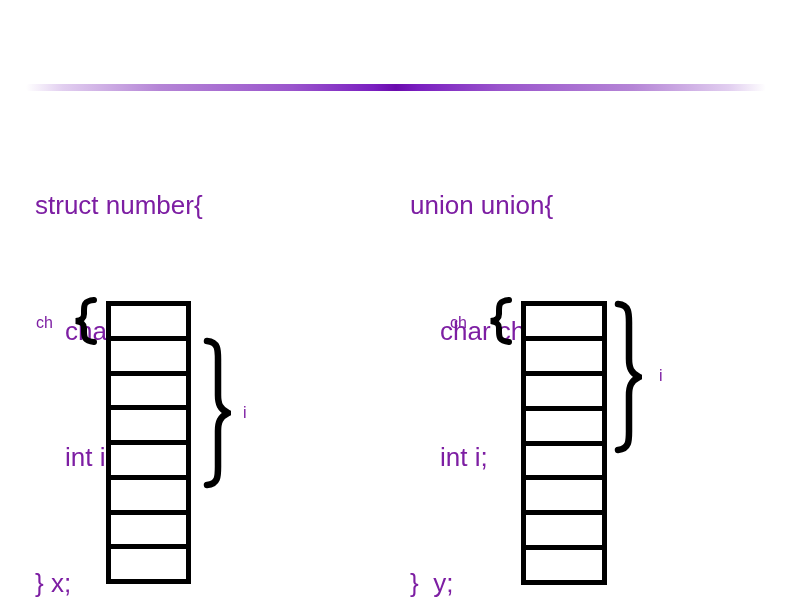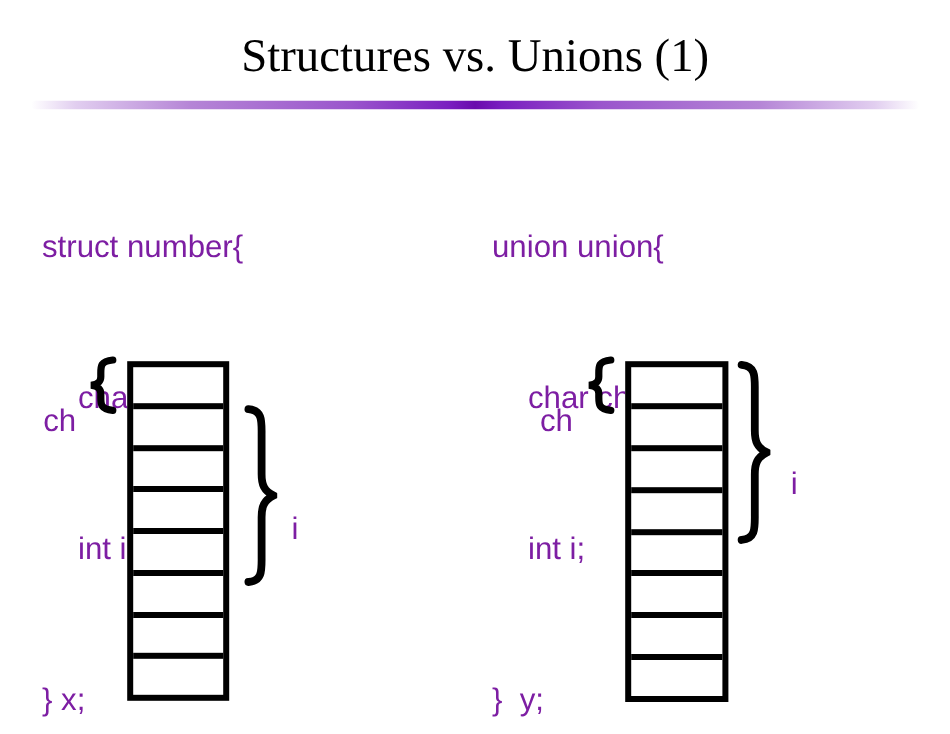--- a/index.html
+++ b/index.html
@@ -85,35 +85,33 @@
   }
   .brace-ch-left  { left: 72px;  top: 296px; }
   .brace-i-left   { left: 203px; top: 337px; }
   .brace-ch-right { left: 487px; top: 296px; }
   .brace-i-right  { left: 614px; top: 300px; }
 
   
   .dlabel {
     position: absolute;
     color: var(--purple, #7d1ea3);
-    font-size: 26px;
+    font-size: 16px;
     line-height: 21px;
-    margin-top: 28px;
   }
   .ch-left  { left: 36px;  top: 312px; }
   .i-left   { left: 243px; top: 402px; }
   .ch-right { left: 450px; top: 312px; }
   .i-right  { left: 659px; top: 365px; }
 </style>
 </head>
 <body>
 
 <div class="slide">
 
-  <h1 class="title">Structures vs. Unions (1)</h1>
 
   <div class="divider"></div>
 
   <div class="code code-left">
     <div class="code-line">struct number{</div>
     <div class="code-line indent">char ch;</div>
     <div class="code-line indent">int i;</div>
     <div class="code-line">} x;</div>
   </div>
 

